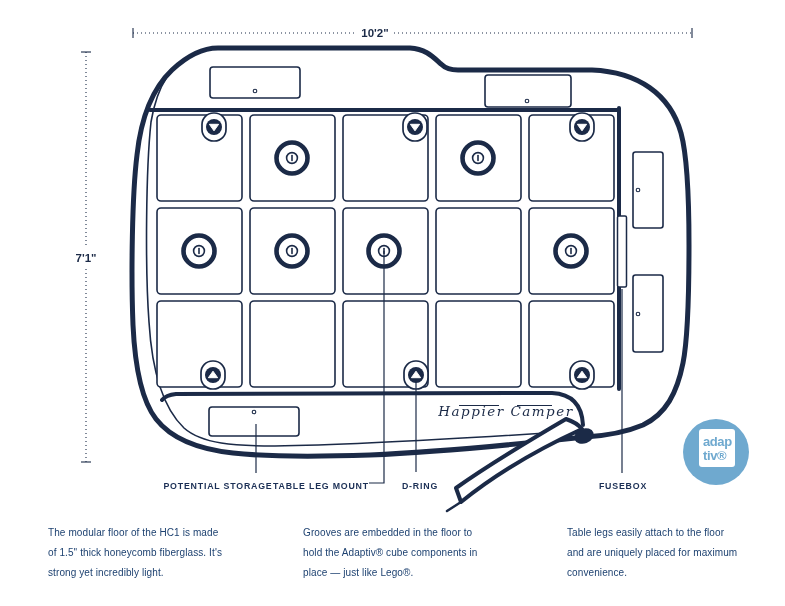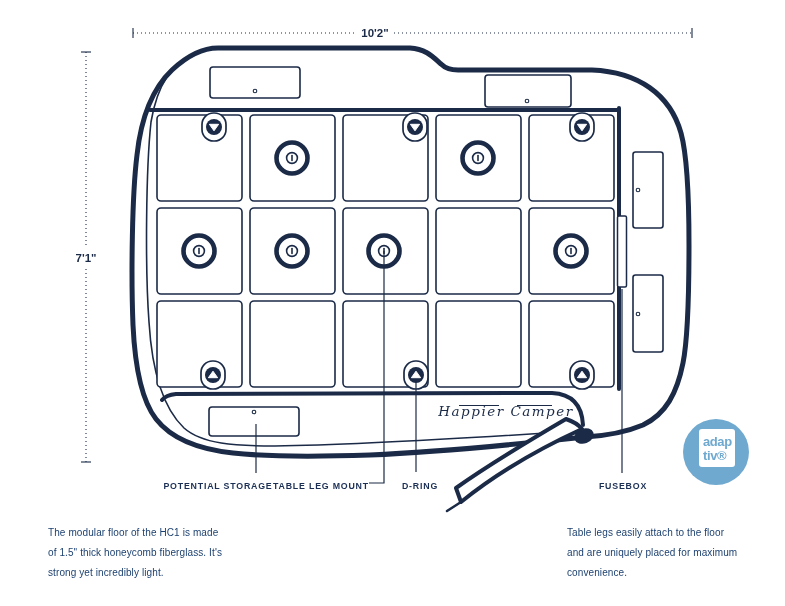--- a/index.html
+++ b/index.html
@@ -159,17 +159,20 @@
     <circle cx="716" cy="452" r="33" fill="#6fa9cf"></circle>
     <rect x="699" y="429" width="36" height="38" rx="3" fill="#ffffff"></rect>
     <text class="logotext" x="703" y="446">adap</text>
     <text class="logotext" x="703" y="460">tiv®</text>
   </g>
 </svg>
 
 <div id="para-1" class="para">The modular floor of the HC1 is made
 of 1.5" thick honeycomb fiberglass. It's
 strong yet incredibly light.</div>
+<div id="para-2" class="para">Grooves are embedded in the floor to
+hold the Adaptiv® cube components in
+place — just like Lego®.</div>
 <div id="para-3" class="para">Table legs easily attach to the floor
 and are uniquely placed for maximum
 convenience.</div>
 
 </div>
 
 </body></html>

